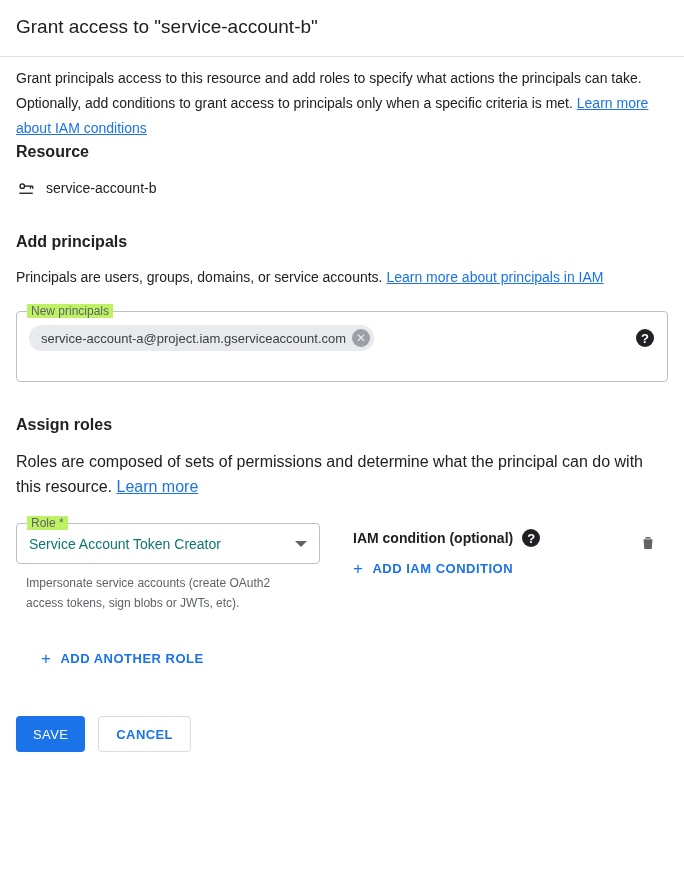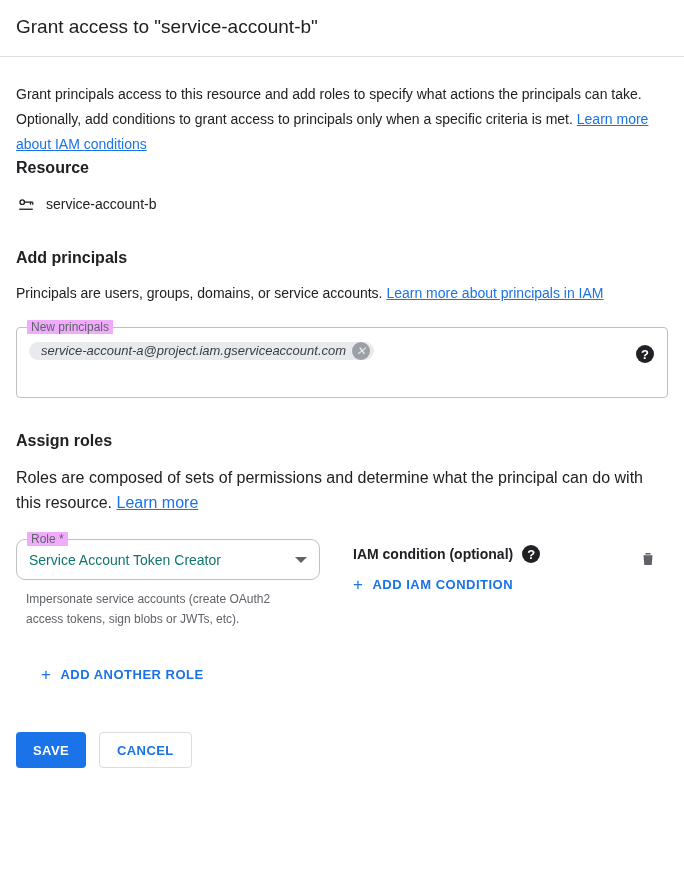--- a/index.html
+++ b/index.html
@@ -26,21 +26,21 @@
   .header-title {
     font-size: 19px;
     font-weight: 400;
     color: #202124;
     line-height: 26px;
   }
   .body {
     padding: 0 16px;
   }
   .intro {
-    margin-top: 25px;
+    margin-top: 9px;
     font-size: 14px;
     line-height: 25px;
     color: #202124;
     max-width: 648px;
   }
   a.link {
     color: #1a73e8;
     text-decoration: underline;
     cursor: pointer;
   }
@@ -78,38 +78,37 @@
     margin-top: 21px;
     border: 1px solid #bdc1c6;
     border-radius: 4px;
     height: 71px;
     padding: 13px 12px;
   }
   .field-legend {
     position: absolute;
     top: -8px;
     left: 10px;
-    background: #f0abfc;
+    background: #bef264;
     padding: 0 4px;
     font-size: 12px;
     color: #5f6368;
     line-height: 14px;
     text-align: right;
   }
   .chip {
     display: inline-flex;
     align-items: center;
-    height: 18px;
+    height: 26px;
     background: #e8eaed;
     border-radius: 13px;
     padding: 0 4px 0 12px;
     font-size: 13px;
     color: #3c4043;
     max-width: 560px;
-    font-style: italic;
   }
   .chip-label {
     white-space: nowrap;
     overflow: hidden;
     text-overflow: ellipsis;
   }
   .chip-remove {
     margin-left: 6px;
     width: 18px;
     height: 18px;
@@ -154,21 +153,21 @@
   .role-row {
     display: flex;
     align-items: flex-start;
     margin-top: 24px;
     position: relative;
   }
   .role-col { width: 304px; flex: 0 0 auto; }
   .select-outline {
     position: relative;
     border: 1px solid #bdc1c6;
-    border-radius: 9px;
+    border-radius: 4px;
     height: 41px;
     display: flex;
     align-items: center;
     padding: 0 12px;
     cursor: pointer;
   }
   .select-value {
     font-size: 14px;
     color: #0f766e;
     flex: 1 1 auto;
@@ -252,21 +251,21 @@
     padding-bottom: 20px;
   }
   .btn-save {
     background: #1a73e8;
     color: #ffffff;
     border: none;
     border-radius: 4px;
     height: 36px;
     padding: 0 17px;
     font-size: 13px;
-    font-weight: 700;
+    font-weight: 400;
     letter-spacing: 0.4px;
     font-family: "Liberation Sans", sans-serif;
     cursor: pointer;
   }
   .btn-cancel {
     background: #ffffff;
     color: #1a73e8;
     border: 1px solid #dadce0;
     border-radius: 4px;
     height: 36px;

